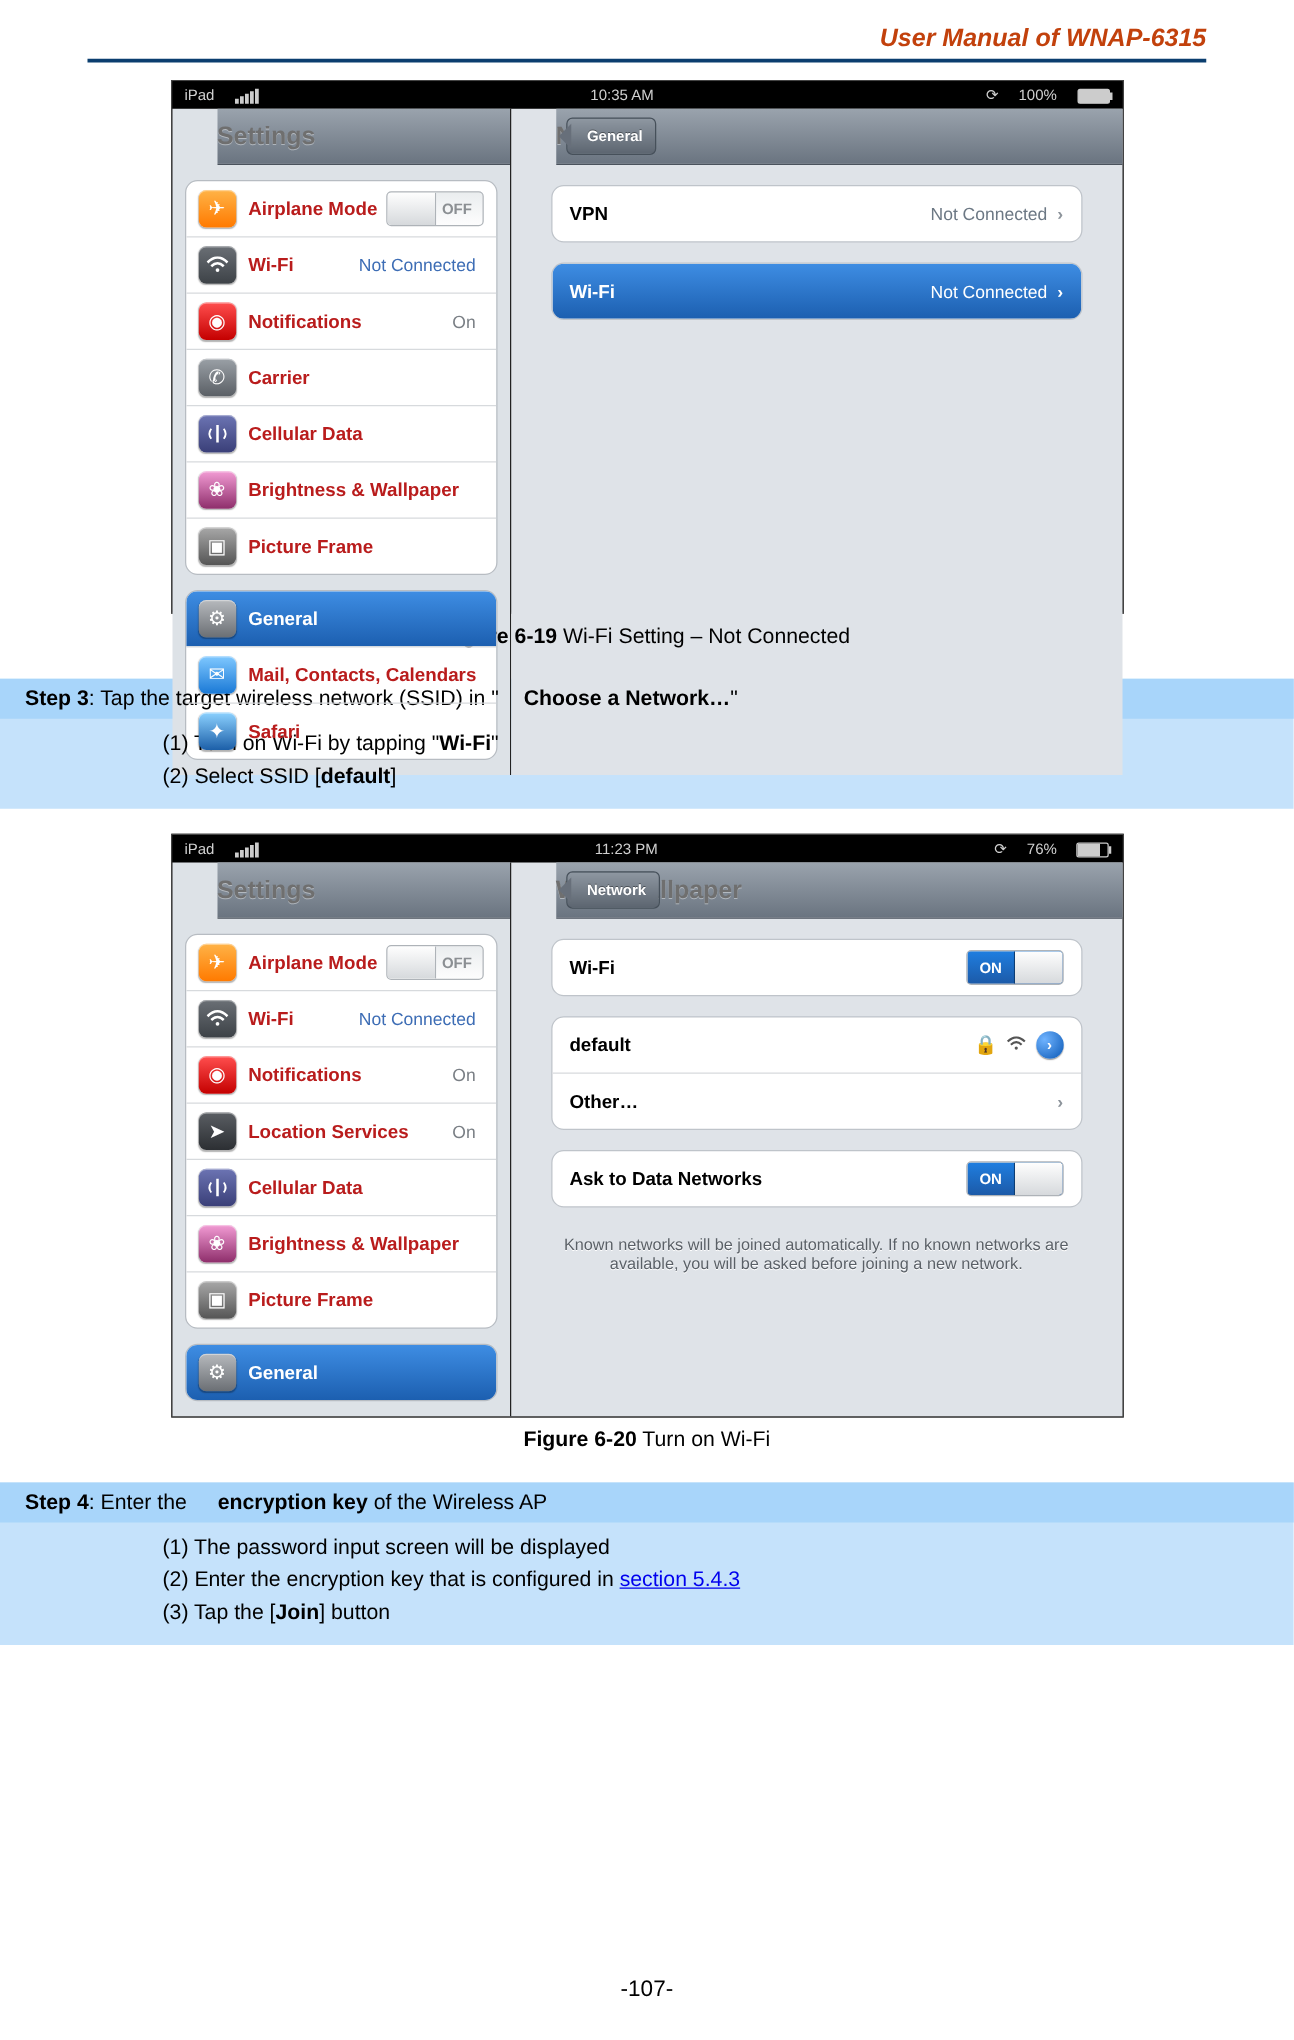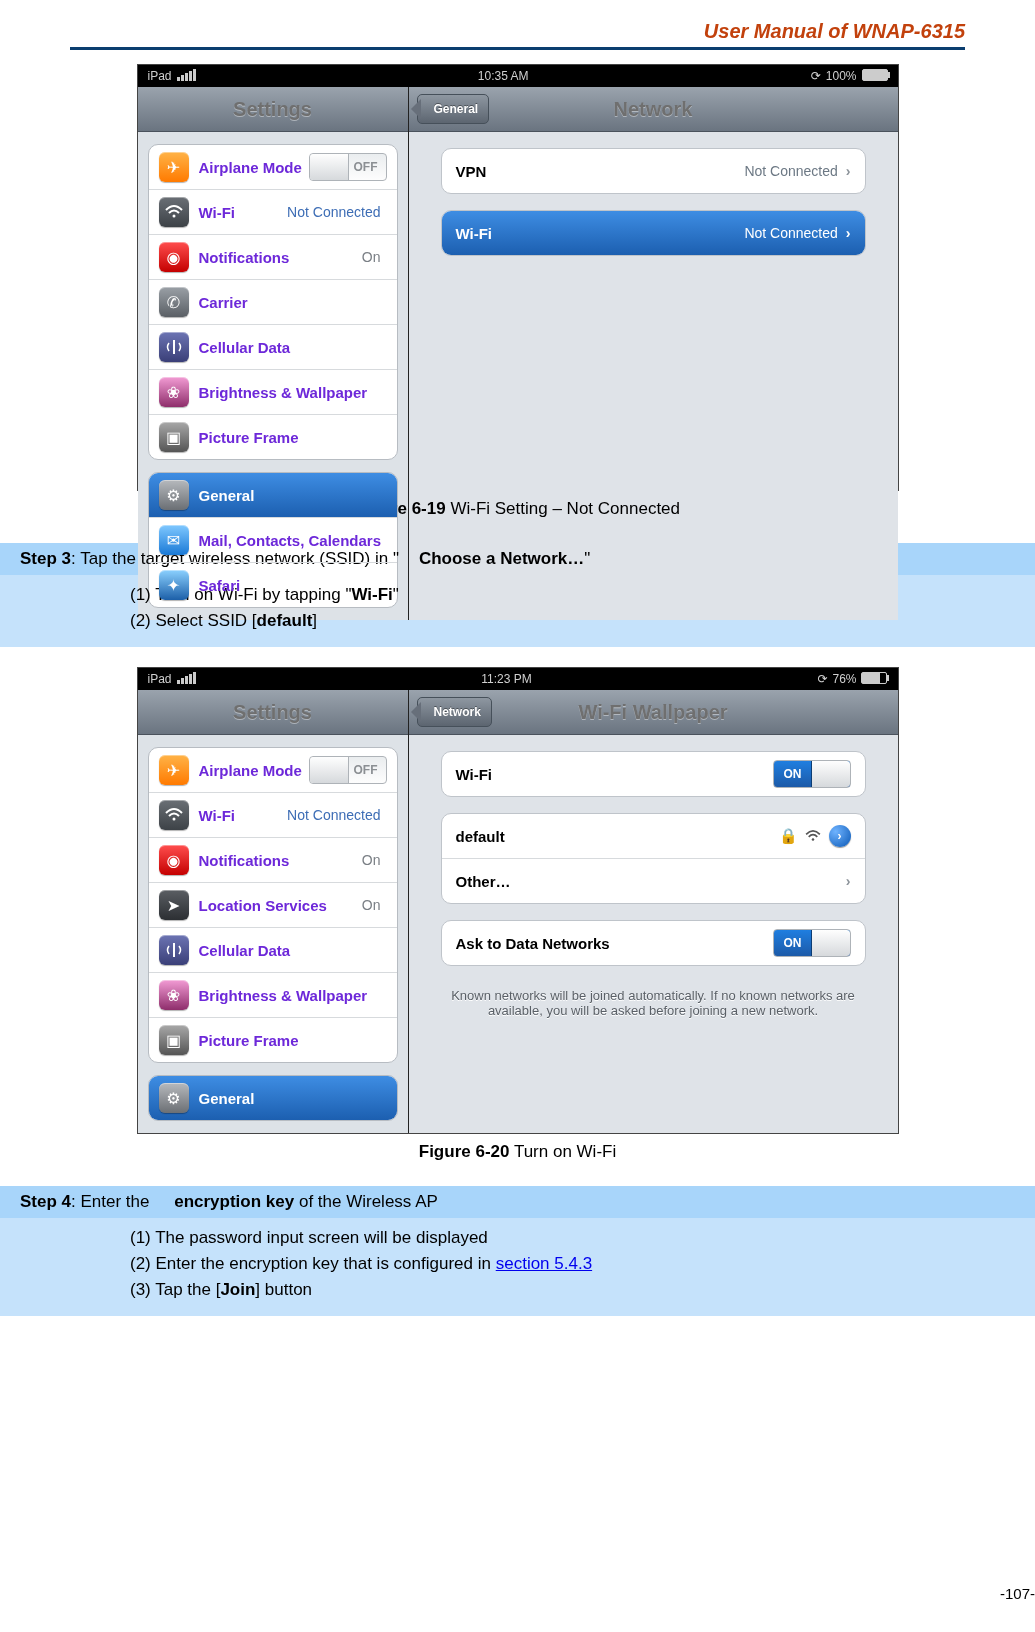--- a/index.html
+++ b/index.html
@@ -43,22 +43,22 @@
     align-items: center;
     justify-content: space-between;
     background: #000;
     color: #d0d0d0;
     font-size: 12px;
     padding: 2px 10px;
     height: 18px;
   }
   .ipad .statusbar .sb-left, .ipad .statusbar .sb-right {
     display: flex;
-    align-items: flex-start;
-    gap: 5px;
+    align-items: flex-end;
+    gap: 16px;
   }
   .sig-bars {
     display: flex;
     gap: 1px;
     align-items: flex-end;
   }
   .sig-bars span {
     width: 3px;
     background: #ccc;
   }
@@ -86,24 +86,24 @@
   .panes {
     display: flex;
   }
   .pane-header {
     height: 44px;
     background: linear-gradient(#9aa3ad, #6a7480);
     border-bottom: 1px solid #4a525c;
     color: #4a4a4a;
     font-weight: bold;
     font-size: 20px;
-    text-align: center;
     line-height: 44px;
     text-shadow: 0 1px 0 rgba(255,255,255,.4);
     position: relative;
+    margin-left: 36px;
   }
   .pane-header.light-title {
     color: #6f6f6f;
   }
   .back-btn {
     position: absolute;
     left: 8px; top: 7px;
     height: 28px;
     line-height: 28px;
     background: linear-gradient(#8e97a1, #5c6570);
@@ -158,21 +158,21 @@
     display: flex;
     align-items: center;
     justify-content: center;
     color: #fff;
     font-size: 16px;
     flex-shrink: 0;
     box-shadow: inset 0 1px 0 rgba(255,255,255,.4), 0 1px 1px rgba(0,0,0,.3);
   }
   .row .label {
     font-weight: bold;
-    color: #6d28d9;
+    color: #b91c1c;
     font-size: 15px;
     flex: 1;
   }
   .row .value {
     color: #3d6db5;
     font-size: 14px;
     margin-right: 6px;
   }
   .row .value.gray {
     color: #7a7f85;
@@ -335,22 +335,22 @@
   .ic-picture  { background: linear-gradient(#a8a8a8,#555); }
   .ic-general  { background: linear-gradient(#b6b9bd,#6b6f74); }
   .ic-mail     { background: linear-gradient(#7fc8ff,#1a79d6); }
   .ic-safari   { background: linear-gradient(#8bd1ff,#1c5fa8); }
   .ic-loc      { background: linear-gradient(#5a5e63,#2c2f33); }
 
   .page-number {
     position: absolute;
     bottom: 30px;
     left: 0; right: 0;
-    text-align: right;
-    font-size: 15px;
+    text-align: center;
+    font-size: 18px;
   }
 
   
 </style>
 </head>
 <body>
 
 <div class="page">
   <div class="header-title">User Manual of WNAP-6315</div>
   <hr class="hr">

